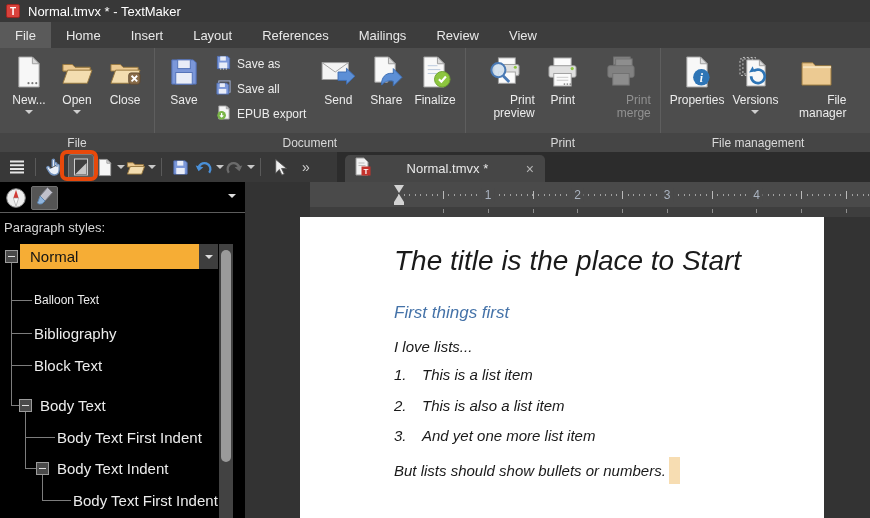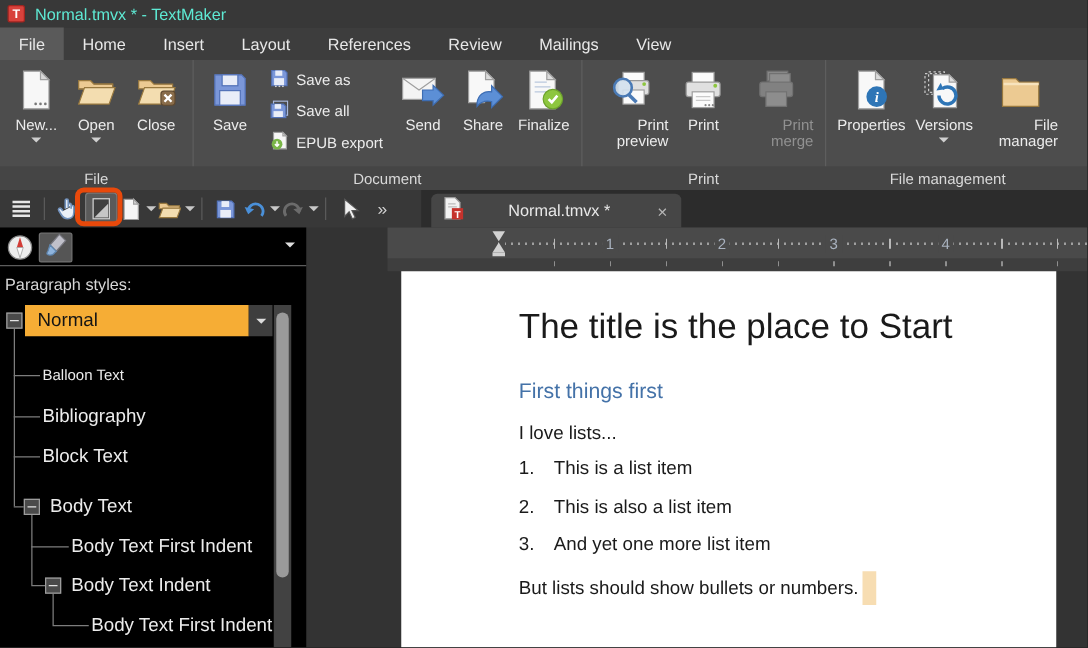--- a/index.html
+++ b/index.html
@@ -6,21 +6,21 @@
   *{box-sizing:border-box;-webkit-user-select:none;user-select:none;}
   #app{position:relative;width:870px;height:518px;overflow:hidden;
        font-family:"Liberation Sans",sans-serif;background:#333;}
 
   
   #titlebar{position:absolute;left:0;top:0;width:870px;height:22px;background:#383838;
             display:flex;align-items:center;}
   #app-badge{width:14px;height:14px;margin-left:6px;background:#d8423c;border:1px solid #a02520;
              border-radius:2px;color:#fff;font-size:10px;font-weight:bold;
              display:flex;align-items:center;justify-content:center;}
-  #title-text{margin-left:8px;font-size:13px;color:#5eead4;}
+  #title-text{margin-left:8px;font-size:13px;color:#ffffff;}
 
   
   #menubar{position:absolute;left:0;top:22px;width:870px;height:26px;background:#3d3d3d;
            display:flex;align-items:stretch;}
   .menu-tab{display:flex;align-items:center;padding:0 15px;font-size:13px;color:#e8e8e8;cursor:default;}
   .menu-tab.active{background:#5a5a5a;}
 
   
   #ribbon{position:absolute;left:0;top:48px;width:870px;height:104px;background:#4d4d4d;
           display:flex;overflow:hidden;}
@@ -96,21 +96,21 @@
              background:#4a4a4a;padding:0 3px;line-height:14px;}
   .marker{position:absolute;width:0;height:0;}
   #mk-top{left:84px;top:3px;border-left:5px solid transparent;border-right:5px solid transparent;
           border-top:8px solid #d2d2d2;}
   #mk-bot{left:84px;top:12px;border-left:5px solid transparent;border-right:5px solid transparent;
           border-bottom:8px solid #d2d2d2;}
   #mk-sq{position:absolute;left:84px;top:20px;width:10px;height:3px;background:#d2d2d2;}
   #tabstops{position:absolute;left:310px;top:207px;width:560px;height:10px;background:#3e3e3e;
             background-image:repeating-linear-gradient(90deg,#8f8f8f 0 1px,transparent 1px 44.75px);
             background-size:100% 4px;background-position:133px 2px;background-repeat:no-repeat;}
-  #page{position:absolute;left:321px;top:217px;width:524px;height:301px;background:#fff;}
+  #page{position:absolute;left:300px;top:217px;width:524px;height:301px;background:#fff;font-style:italic;}
   #doc-title{position:absolute;left:94px;top:28px;font-size:28px;color:#1a1a1a;white-space:nowrap;}
   #doc-heading{position:absolute;left:94px;top:86px;font-size:17px;white-space:nowrap;}
   #doc-intro{position:absolute;left:94px;top:121px;font-size:15px;color:#1a1a1a;white-space:nowrap;}
   .doc-li{position:absolute;left:94px;font-size:15px;color:#1a1a1a;white-space:nowrap;}
   .doc-li .linum{display:inline-block;width:28px;}
   #doc-closing{position:absolute;left:94px;top:240px;display:flex;align-items:center;}
   #doc-closing .ctext{font-size:15px;color:#1a1a1a;white-space:nowrap;}
   #cursor-hl{width:11px;height:27px;margin-left:3px;}
 </style>
 </head>
@@ -122,22 +122,22 @@
     <div id="app-badge">T</div>
     <div id="title-text">Normal.tmvx * - TextMaker</div>
   </div>
 
   <div id="menubar">
       <div class="menu-tab active">File</div>
       <div class="menu-tab">Home</div>
       <div class="menu-tab">Insert</div>
       <div class="menu-tab">Layout</div>
       <div class="menu-tab">References</div>
+      <div class="menu-tab">Mailings</div>
       <div class="menu-tab">Review</div>
-      <div class="menu-tab">Mailings</div>
       <div class="menu-tab">View</div>
     </div>
 
   <div id="ribbon">
     <div class="strip"></div>
   <div class="rgroup">
         <div class="ritems">
           <div class="rbig">
             <span class="ric">
               <svg width="32" height="32" viewBox="0 0 33 33" xmlns="http://www.w3.org/2000/svg">

